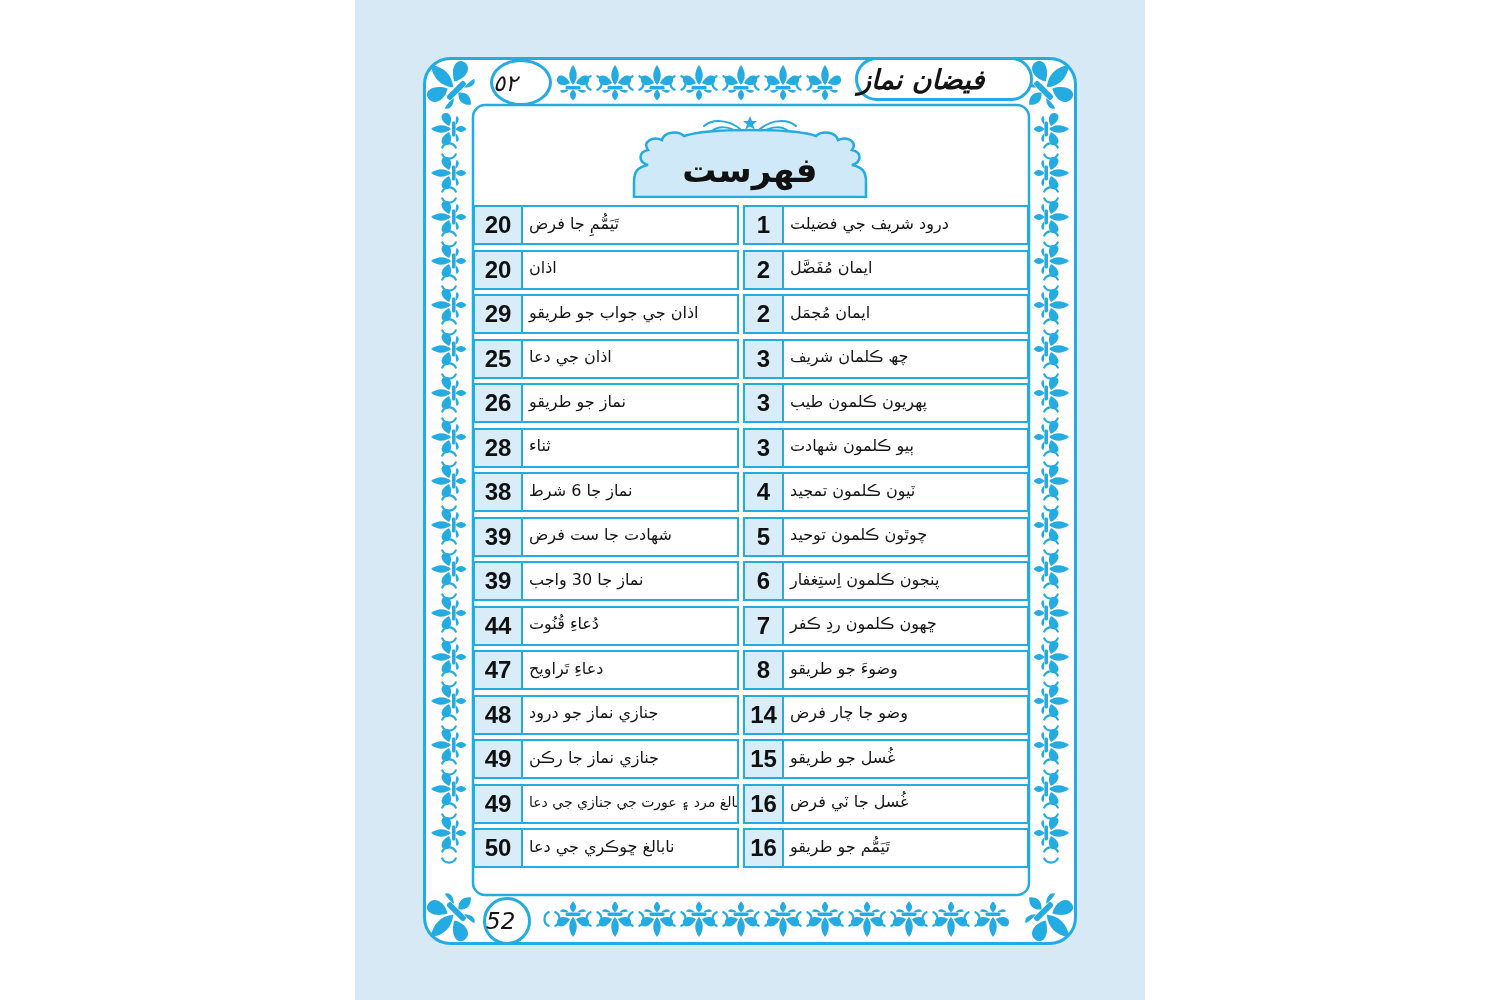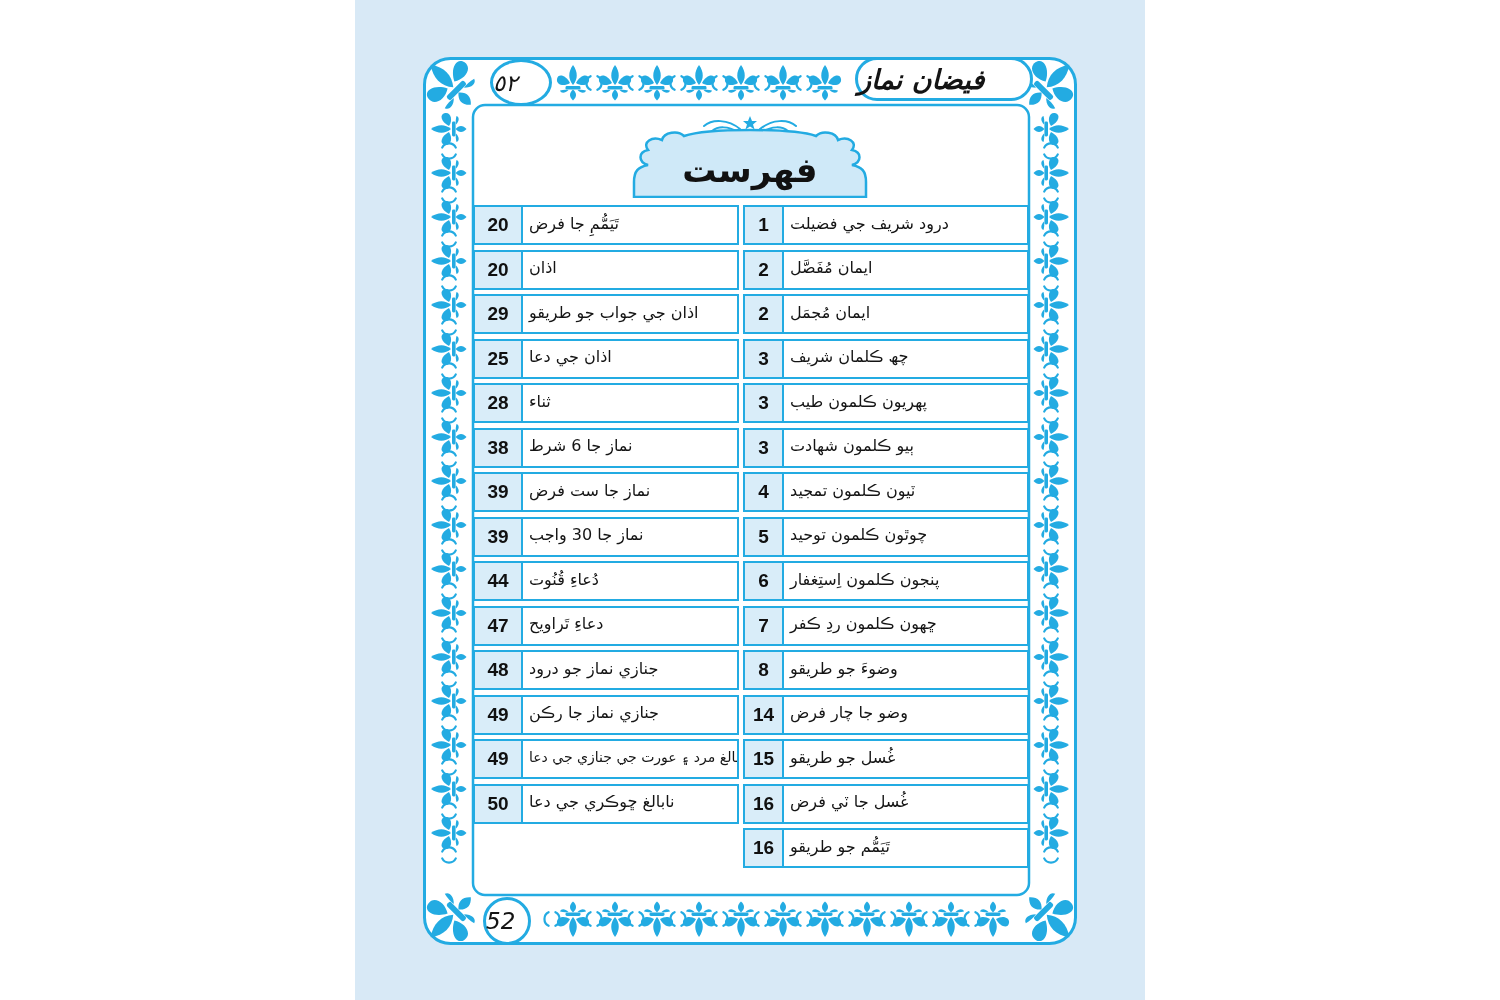--- a/index.html
+++ b/index.html
@@ -75,21 +75,21 @@
     height:40px;margin-bottom:4.5px;
     border:2.5px solid var(--accent);
     background:#ffffff;
     display:flex;
   }
   .toc-num{
     background:var(--cell-bg);
     border-right:2.5px solid var(--accent);
     display:flex;align-items:center;justify-content:center;
     font-family:"Liberation Sans", sans-serif;
-    font-weight:700;font-size:19px;color:#101010;
+    font-weight:700;font-size:24px;color:#101010;
     flex:0 0 auto;
   }
   .toc-half-left  .toc-num{width:48px;}
   .toc-half-right .toc-num{width:39px;}
   .toc-title{
     flex:1 1 auto;
     display:flex;align-items:center;justify-content:flex-end;
     direction:rtl;text-align:right;
     padding:0 10px 4px 6px;
     color:var(--ink);
@@ -292,40 +292,48 @@
         <div class="toc-row">
           <div class="toc-num">
             <span>25</span>
           </div>
           <div class="toc-title">
             <span>اذان جي دعا</span>
           </div>
         </div>
         <div class="toc-row">
           <div class="toc-num">
+            <span>26</span>
+          </div>
+          <div class="toc-title">
+            <span>نماز جو طريقو</span>
+          </div>
+        </div>
+        <div class="toc-row">
+          <div class="toc-num">
             <span>28</span>
           </div>
           <div class="toc-title">
             <span>ثناء</span>
           </div>
         </div>
         <div class="toc-row">
           <div class="toc-num">
             <span>38</span>
           </div>
           <div class="toc-title">
             <span>نماز جا 6 شرط</span>
           </div>
         </div>
         <div class="toc-row">
           <div class="toc-num">
             <span>39</span>
           </div>
           <div class="toc-title">
-            <span>نماز جا ست فرض</span>
+            <span>شهادت جا ست فرض</span>
           </div>
         </div>
         <div class="toc-row">
           <div class="toc-num">
             <span>39</span>
           </div>
           <div class="toc-title">
             <span>نماز جا 30 واجب</span>
           </div>
         </div>

